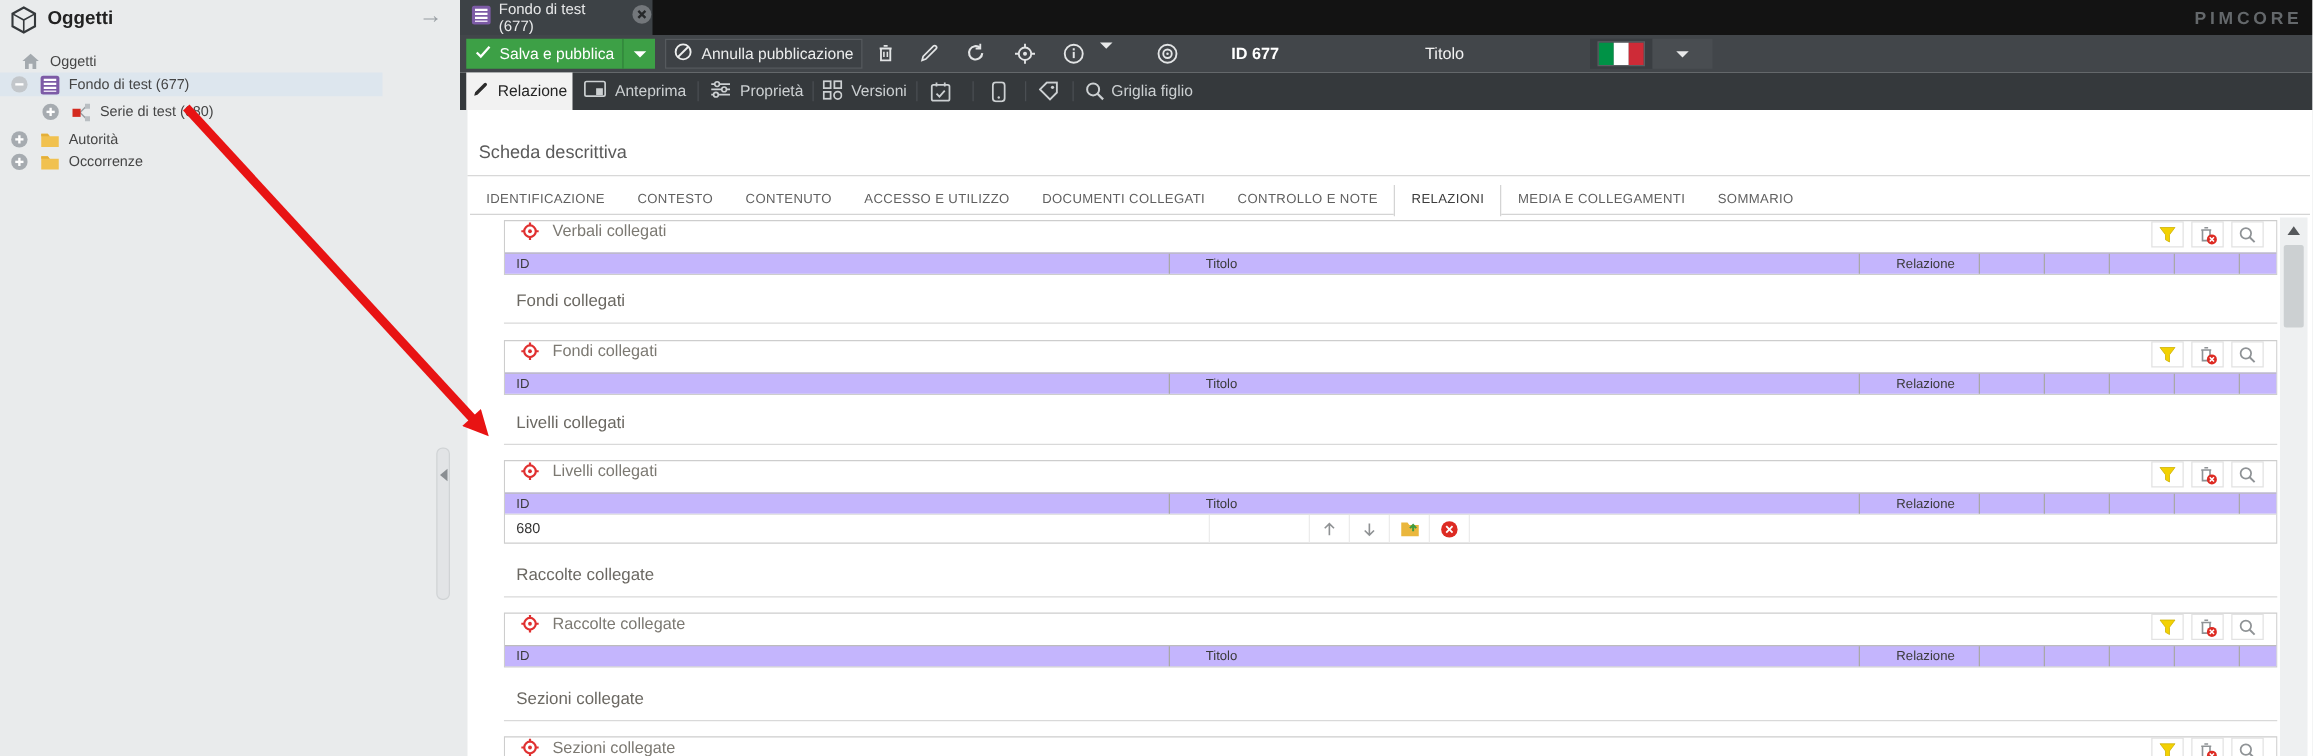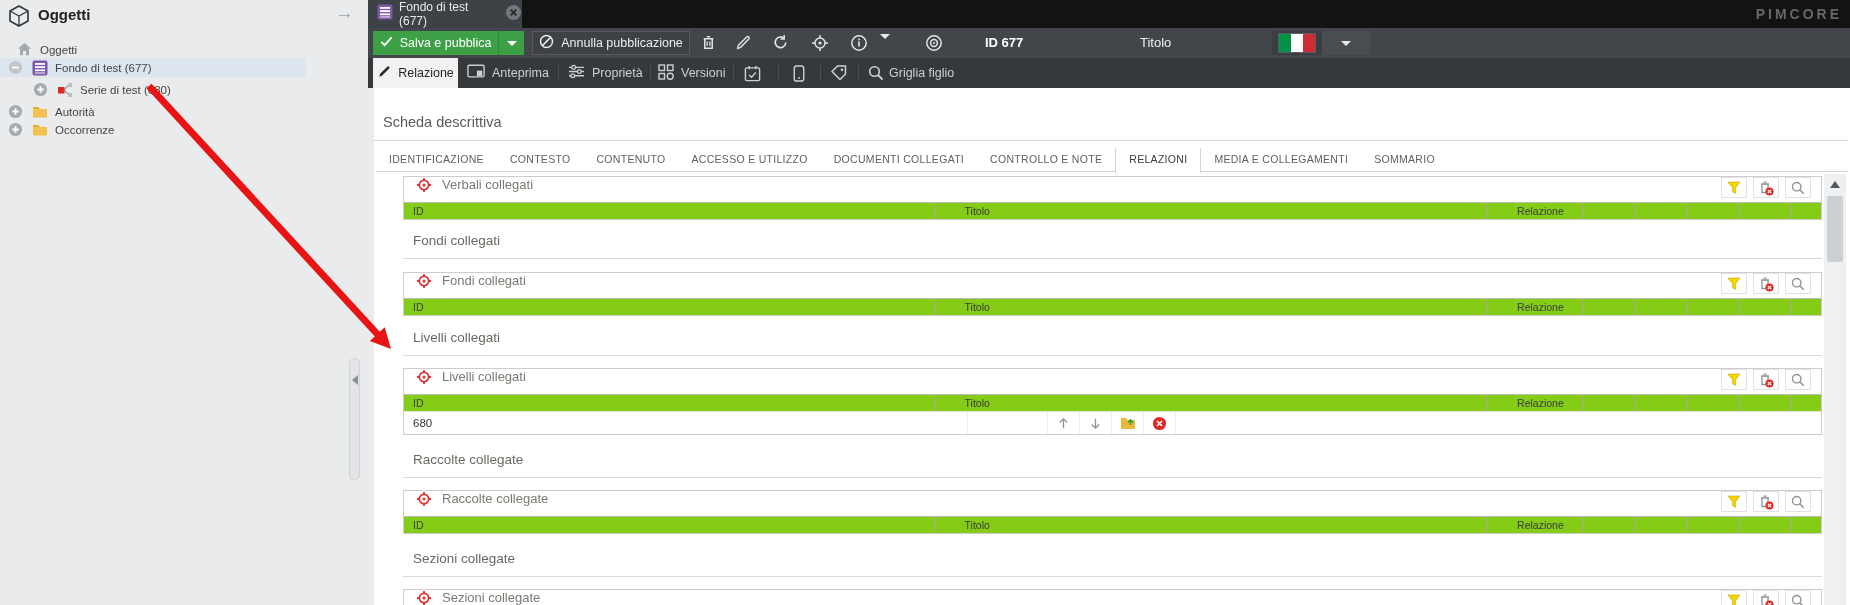--- a/index.html
+++ b/index.html
@@ -65,21 +65,21 @@
 
   .sections { position:absolute; left:35px; top:88px; width:1419px; height:429px; overflow:hidden; }
   .sec-label { position:absolute; left:10px; font-size:13.5px; color:#6b6862; }
   .sec-rule { position:absolute; left:0; width:1419px; border-top:1px solid #d9d9d9; }
 
   .panel { position:absolute; left:0; width:1419px; background:#fff; border:1px solid #cdcdcd; }
   .panel-h { height:25px; display:flex; align-items:flex-start; padding-left:12px; }
   .panel-title { margin-left:10px; font-size:13px; color:#7c7972; }
   .ph-icons { margin-left:auto; margin-right:10px; display:flex; gap:6px; }
   .ph-btn { width:26px; height:21px; border:1px solid #e2e2e2; display:flex; align-items:center; justify-content:center; }
-  .grid-h { height:17px; background:#84cc16; border-top:1px solid #bcbcbc; display:flex; font-size:10.5px; color:#3b3b3b;gap:20px; }
+  .grid-h { height:17px; background:#c4b5fd; border-top:1px solid #bcbcbc; display:flex; font-size:10.5px; color:#3b3b3b;gap:20px; }
   .grid-h > div { border-right:1px solid #a8a8a8; padding-left:9px; display:flex; align-items:center; overflow:hidden; }
   .grid-row { height:23px; display:flex; font-size:11.5px; color:#333; border-top:1px solid #e2e2e2; }
   .grid-row > div { border-right:1px solid #ececec; padding-left:9px; display:flex; align-items:center; overflow:hidden; }
   .c-id { width:564px; } .c-tit { width:565px; } .c-rel { width:80px; }
   .c-s { width:32px; flex:0 0 32px; justify-content:center; padding-left:0 !important; }
   .c-last { flex:1; border-right:none !important; }
 
   .scrollbar { position:absolute; left:1456px; top:86px; width:22px; height:431px; background:#eef0f1; }
   .sb-up { position:absolute; left:6px; top:7px; width:0; height:0; border-left:5px solid transparent; border-right:5px solid transparent; border-bottom:7px solid #55585b; }
   .sb-thumb { position:absolute; left:3px; top:22px; width:16px; height:66px; background:#ccd0d2; border-radius:2px; }

